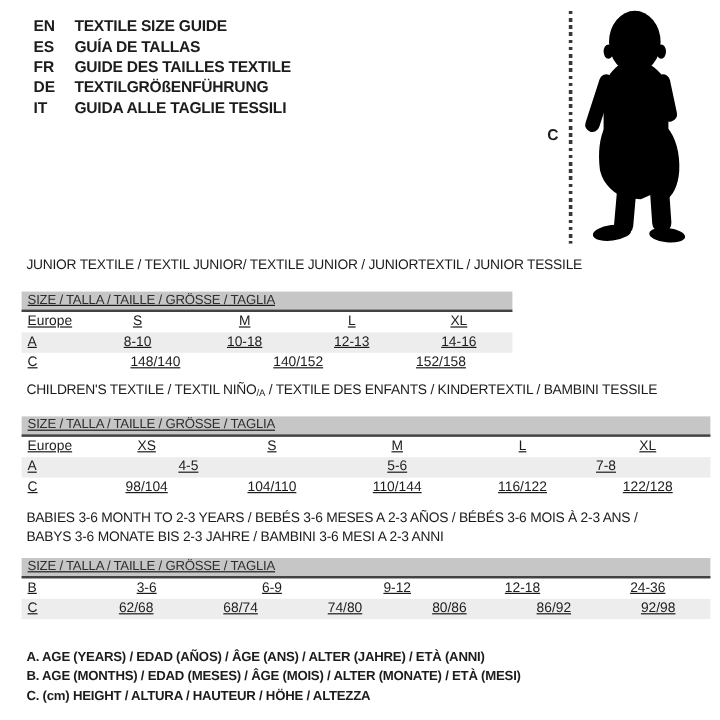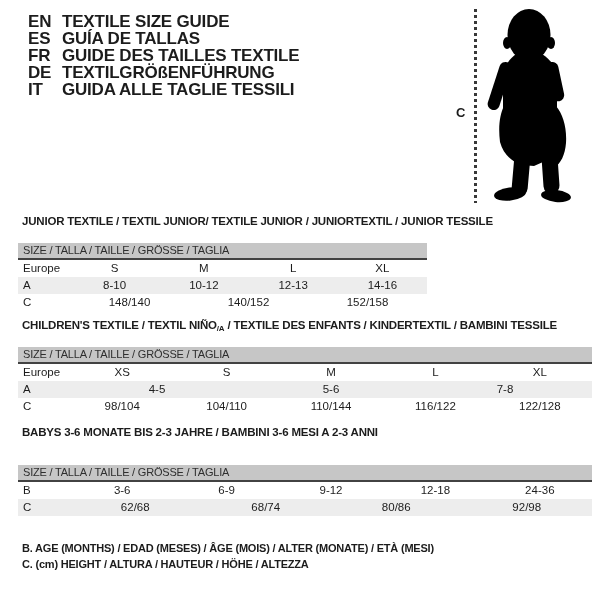--- a/index.html
+++ b/index.html
@@ -4,41 +4,41 @@
 <style>
   html,body{margin:0;padding:0;}
   body{
     width:600px;height:600px;background:#ffffff;position:relative;
     font-family:"Liberation Sans","DejaVu Sans",sans-serif;
     color:#1c1c1c;-webkit-font-smoothing:antialiased;overflow:hidden;
   }
   .abs{position:absolute;}
 
   
-  .lang-block{left:28px;top:13px;font-weight:bold;font-size:17px;letter-spacing:-0.2px;}
+  .lang-block{left:28px;top:13px;font-weight:bold;font-size:13px;letter-spacing:-0.2px;}
   .lang-row{height:17px;line-height:17px;white-space:nowrap;}
   .lang-code{display:inline-block;width:34px;}
 
   
   .measure-line{
     left:474px;top:9px;height:194px;width:2.5px;
     background:repeating-linear-gradient(to bottom,#383838 0 3px,transparent 3px 6px);
   }
   .measure-label{left:456px;top:105px;font-weight:bold;font-size:13px;}
   .baby-svg{left:486px;top:6px;}
 
   
-  .tbl-title{font-weight:bold;font-size:11.5px;letter-spacing:-0.2px;white-space:nowrap;}
+  .tbl-title{font-weight:normal;font-size:11.5px;letter-spacing:-0.2px;white-space:nowrap;}
   .t1-title{left:22px;top:215px;}
   .t2-title{left:22px;top:319px;}
   .t3-title{left:22px;top:424px;line-height:16px;}
   .t2-sub{font-size:8px;vertical-align:-2px;}
 
   
-  .tbl{background:#ffffff;}
+  .tbl{background:#ffffff;text-decoration:underline;}
   .t1{left:18px;top:243px;width:409px;}
   .t2{left:18px;top:347px;width:574px;}
   .t3{left:18px;top:465px;width:574px;}
   .tbl-head{
     height:15px;line-height:15px;background:#c6c6c6;border-bottom:2px solid #424242;
     padding-left:5px;font-size:11px;color:#2e2e2e;letter-spacing:-0.2px;
   }
   .tbl-row{display:flex;height:17px;line-height:17px;font-size:11.5px;}
   .tbl-row .label{width:52px;padding-left:5px;box-sizing:border-box;text-align:left;}
   .tbl-row .cell{flex:1;text-align:center;}
@@ -93,21 +93,21 @@
   <div class="tbl-row">
     <span class="label">Europe</span>
     <span class="cell">S</span>
     <span class="cell">M</span>
     <span class="cell">L</span>
     <span class="cell">XL</span>
   </div>
   <div class="tbl-row shaded">
     <span class="label">A</span>
     <span class="cell">8-10</span>
-    <span class="cell">10-12</span>
+    <span class="cell">10-18</span>
     <span class="cell">12-13</span>
     <span class="cell">14-16</span>
   </div>
   <div class="tbl-row">
     <span class="label">C</span>
     <span class="cell">148/140</span>
     <span class="cell">140/152</span>
     <span class="cell">152/158</span>
   </div>
 </div>
@@ -135,37 +135,41 @@
     <span class="label">C</span>
     <span class="cell">98/104</span>
     <span class="cell">104/110</span>
     <span class="cell">110/144</span>
     <span class="cell">116/122</span>
     <span class="cell">122/128</span>
   </div>
 </div>
 
 <div class="abs tbl-title t3-title">
+  <div>BABIES 3-6 MONTH TO 2-3 YEARS / BEBÉS 3-6 MESES A 2-3 AÑOS / BÉBÉS 3-6 MOIS À 2-3 ANS /</div>
   <div>BABYS 3-6 MONATE BIS 2-3 JAHRE / BAMBINI 3-6 MESI A 2-3 ANNI</div>
 </div>
 <div class="abs tbl t3">
   <div class="tbl-head">SIZE / TALLA / TAILLE / GRÖSSE / TAGLIA</div>
   <div class="tbl-row">
     <span class="label">B</span>
     <span class="cell">3-6</span>
     <span class="cell">6-9</span>
     <span class="cell">9-12</span>
     <span class="cell">12-18</span>
     <span class="cell">24-36</span>
   </div>
   <div class="tbl-row shaded">
     <span class="label">C</span>
     <span class="cell">62/68</span>
     <span class="cell">68/74</span>
+    <span class="cell">74/80</span>
     <span class="cell">80/86</span>
+    <span class="cell">86/92</span>
     <span class="cell">92/98</span>
   </div>
 </div>
 
 <div class="abs footnotes">
+  <div class="footnote">A. AGE (YEARS) / EDAD (AÑOS) / ÂGE (ANS) / ALTER (JAHRE) / ETÀ (ANNI)</div>
   <div class="footnote">B. AGE (MONTHS) / EDAD (MESES) / ÂGE (MOIS) / ALTER (MONATE) / ETÀ (MESI)</div>
   <div class="footnote">C. (cm) HEIGHT / ALTURA / HAUTEUR / HÖHE / ALTEZZA</div>
 </div>
 
 </body></html>

